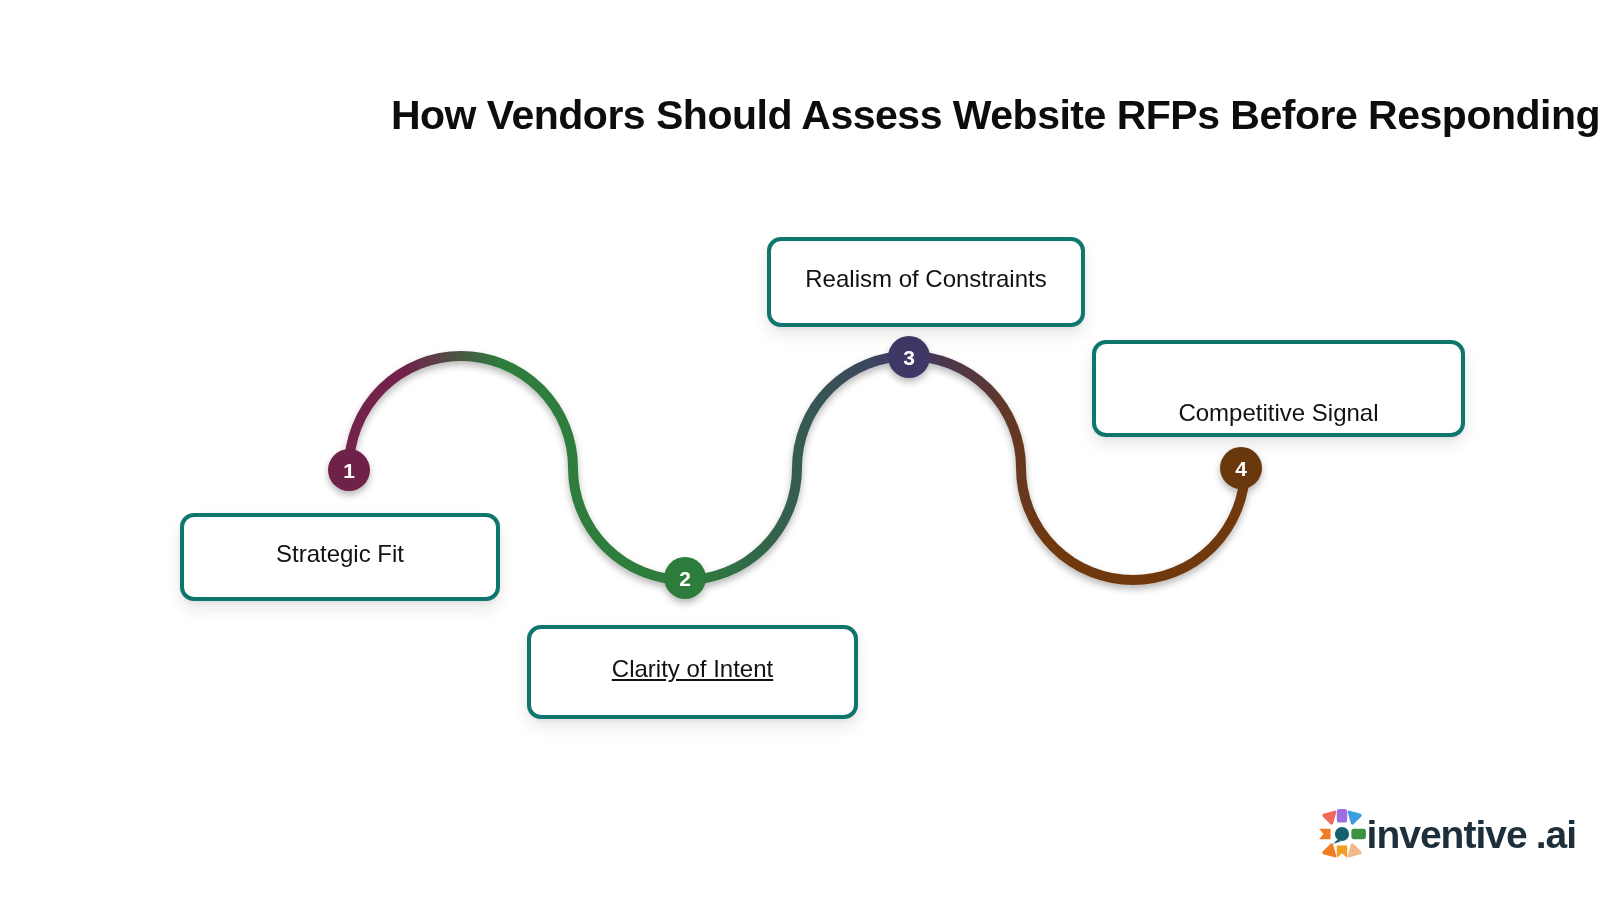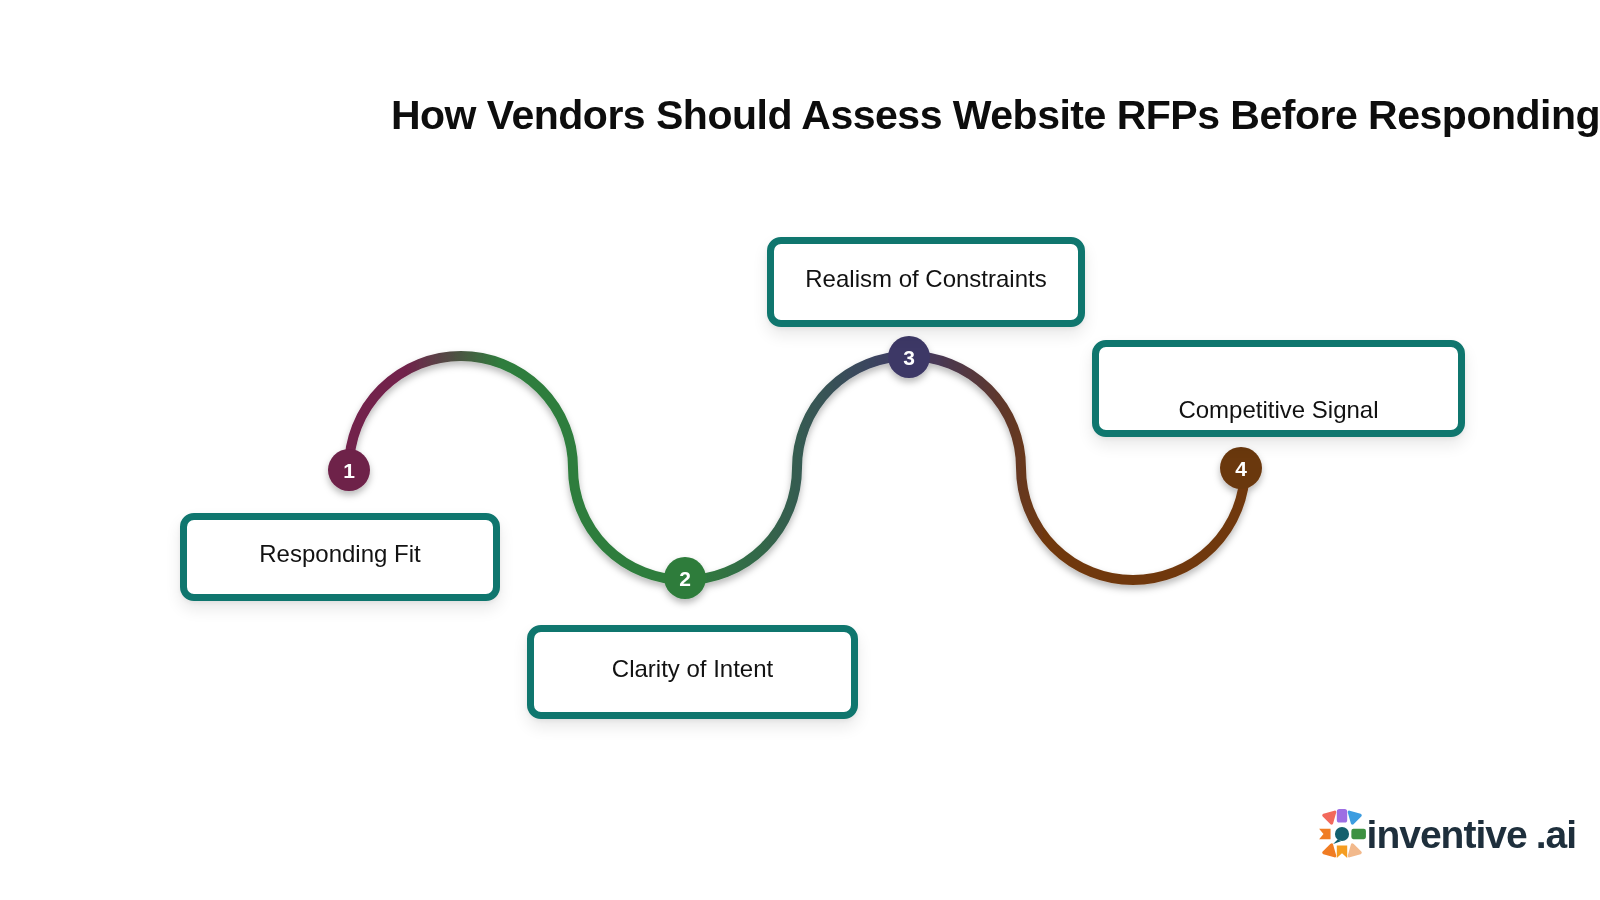--- a/index.html
+++ b/index.html
@@ -22,33 +22,33 @@
     position: absolute;
     top: 0;
     left: 0;
     width: 1600px;
     height: 900px;
   }
 
   .step-card {
     position: absolute;
     background: #ffffff;
-    border: 7px solid #0f766e;
+    border: 4px solid #0f766e;
     border-radius: 14px;
     box-shadow: 0 8px 16px rgba(0,0,0,0.09), 0 2px 4px rgba(0,0,0,0.05);
     display: flex;
     align-items: center;
     justify-content: center;
     font-size: 24px;
     font-weight: 500;
     color: #121212;
     padding-bottom: 6px;
   }
   .card-1 { left: 180px;  top: 513px; width: 320px; height: 88px; }
-  .card-2 { left: 527px;  top: 625px; width: 331px; height: 94px; }
+  .card-2 { left: 527px;  top: 625px; width: 331px; height: 94px; text-decoration: underline; }
   .card-3 { left: 767px;  top: 237px; width: 318px; height: 90px; }
   .card-4 { left: 1092px; top: 340px; width: 373px; height: 97px; align-items: flex-end; }
 
   .brand {
     position: absolute;
     right: 24px;
     bottom: 40px;
     display: flex;
     align-items: center;
   }
@@ -99,21 +99,21 @@
     <circle cx="1241" cy="468" r="21" fill="#6B380D"></circle>
   </g>
 
   <text class="wave-number" x="349" y="478">1</text>
   <text class="wave-number" x="685" y="586">2</text>
   <text class="wave-number" x="909" y="365">3</text>
   <text class="wave-number" x="1241" y="476">4</text>
 </svg>
 
 <div class="step-card card-1">
-  <span>Responding Fit</span>
+  <span>Strategic Fit</span>
 </div>
 <div class="step-card card-2">
   <span>Clarity of Intent</span>
 </div>
 <div class="step-card card-3">
   <span>Realism of Constraints</span>
 </div>
 <div class="step-card card-4">
   <span>Competitive Signal</span>
 </div>

